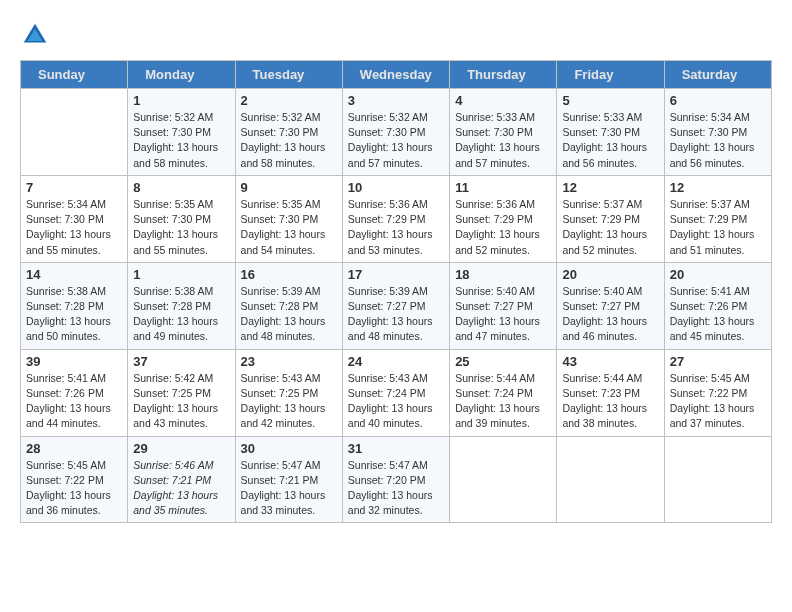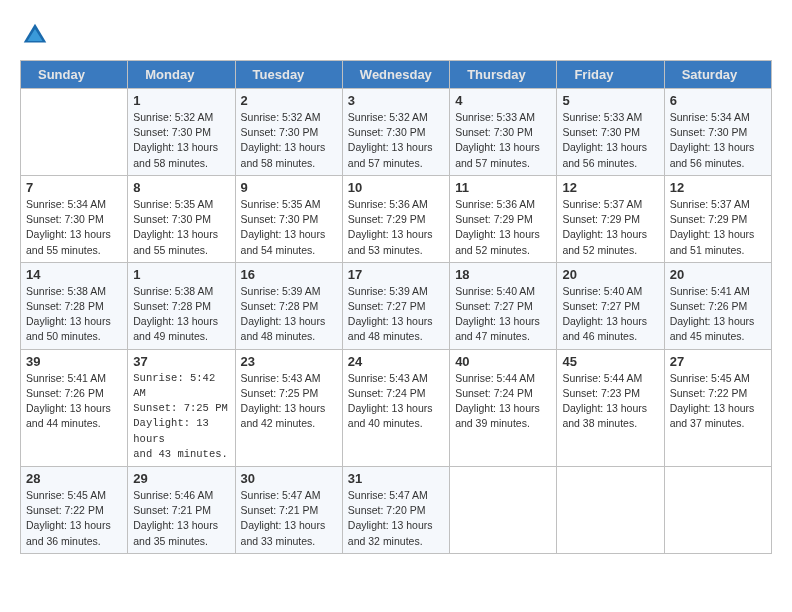--- a/index.html
+++ b/index.html
@@ -270,48 +270,48 @@
       <tr>
         <td>
           <span class="day-num">39</span>
           <div class="day-info" style="white-space: pre-line;">Sunrise: 5:41 AM
 Sunset: 7:26 PM
 Daylight: 13 hours
 and 44 minutes.</div>
         </td>
         <td>
           <span class="day-num">37</span>
-          <div class="day-info" style="white-space: pre-line; font-family: Liberation Mono, monospace;">Sunrise: 5:42 AM
+          <div class="day-info" style="white-space: pre-line;">Sunrise: 5:42 AM
 Sunset: 7:25 PM
 Daylight: 13 hours
 and 43 minutes.</div>
         </td>
         <td>
           <span class="day-num">23</span>
           <div class="day-info" style="white-space: pre-line;">Sunrise: 5:43 AM
 Sunset: 7:25 PM
 Daylight: 13 hours
 and 42 minutes.</div>
         </td>
         <td>
           <span class="day-num">24</span>
           <div class="day-info" style="white-space: pre-line;">Sunrise: 5:43 AM
 Sunset: 7:24 PM
 Daylight: 13 hours
 and 40 minutes.</div>
         </td>
         <td>
-          <span class="day-num">40</span>
+          <span class="day-num">25</span>
           <div class="day-info" style="white-space: pre-line;">Sunrise: 5:44 AM
 Sunset: 7:24 PM
 Daylight: 13 hours
 and 39 minutes.</div>
         </td>
         <td>
-          <span class="day-num">45</span>
+          <span class="day-num">43</span>
           <div class="day-info" style="white-space: pre-line;">Sunrise: 5:44 AM
 Sunset: 7:23 PM
 Daylight: 13 hours
 and 38 minutes.</div>
         </td>
         <td>
           <span class="day-num">27</span>
           <div class="day-info" style="white-space: pre-line;">Sunrise: 5:45 AM
 Sunset: 7:22 PM
 Daylight: 13 hours
@@ -321,21 +321,21 @@
       <tr>
         <td>
           <span class="day-num">28</span>
           <div class="day-info" style="white-space: pre-line;">Sunrise: 5:45 AM
 Sunset: 7:22 PM
 Daylight: 13 hours
 and 36 minutes.</div>
         </td>
         <td>
           <span class="day-num">29</span>
-          <div class="day-info" style="white-space: pre-line;">Sunrise: 5:46 AM
+          <div class="day-info" style="white-space: pre-line; font-style: italic;">Sunrise: 5:46 AM
 Sunset: 7:21 PM
 Daylight: 13 hours
 and 35 minutes.</div>
         </td>
         <td>
           <span class="day-num">30</span>
           <div class="day-info" style="white-space: pre-line;">Sunrise: 5:47 AM
 Sunset: 7:21 PM
 Daylight: 13 hours
 and 33 minutes.</div>

